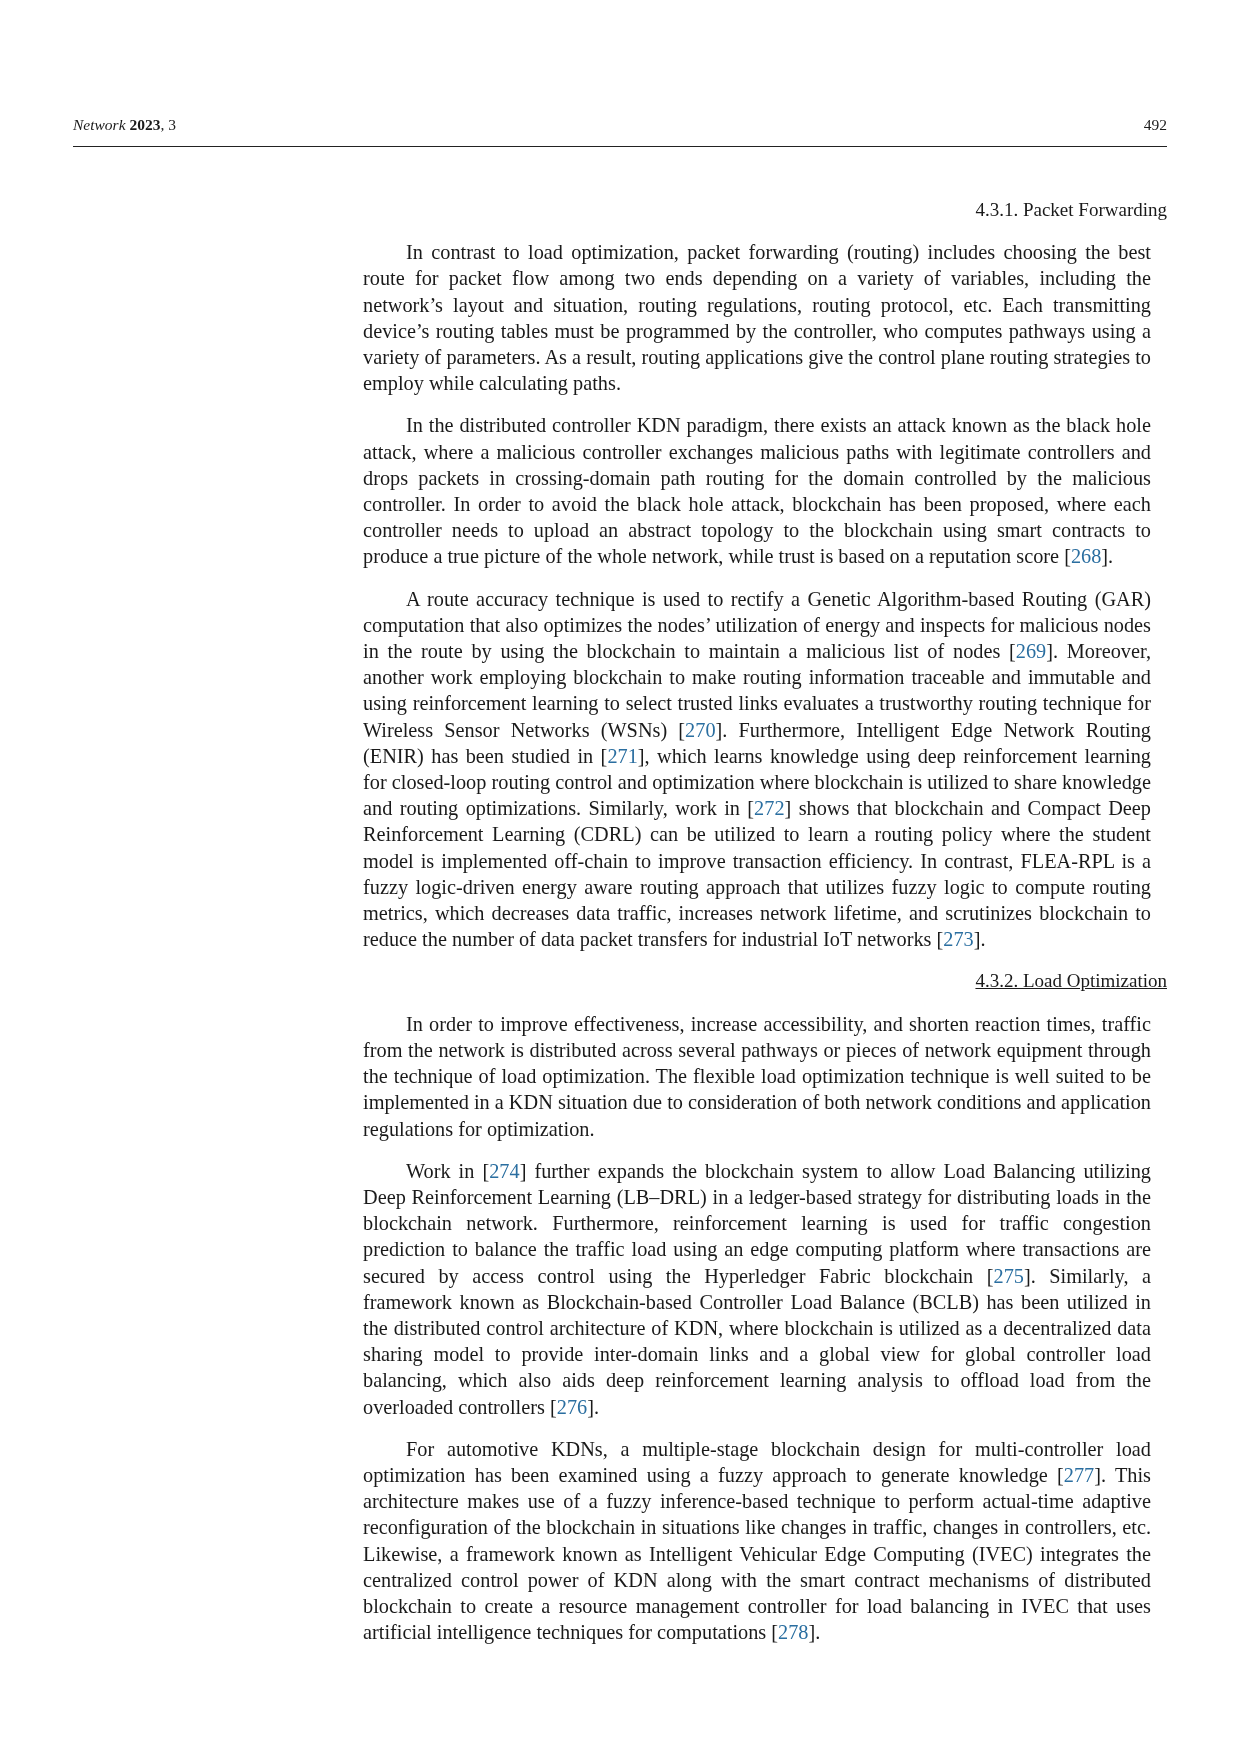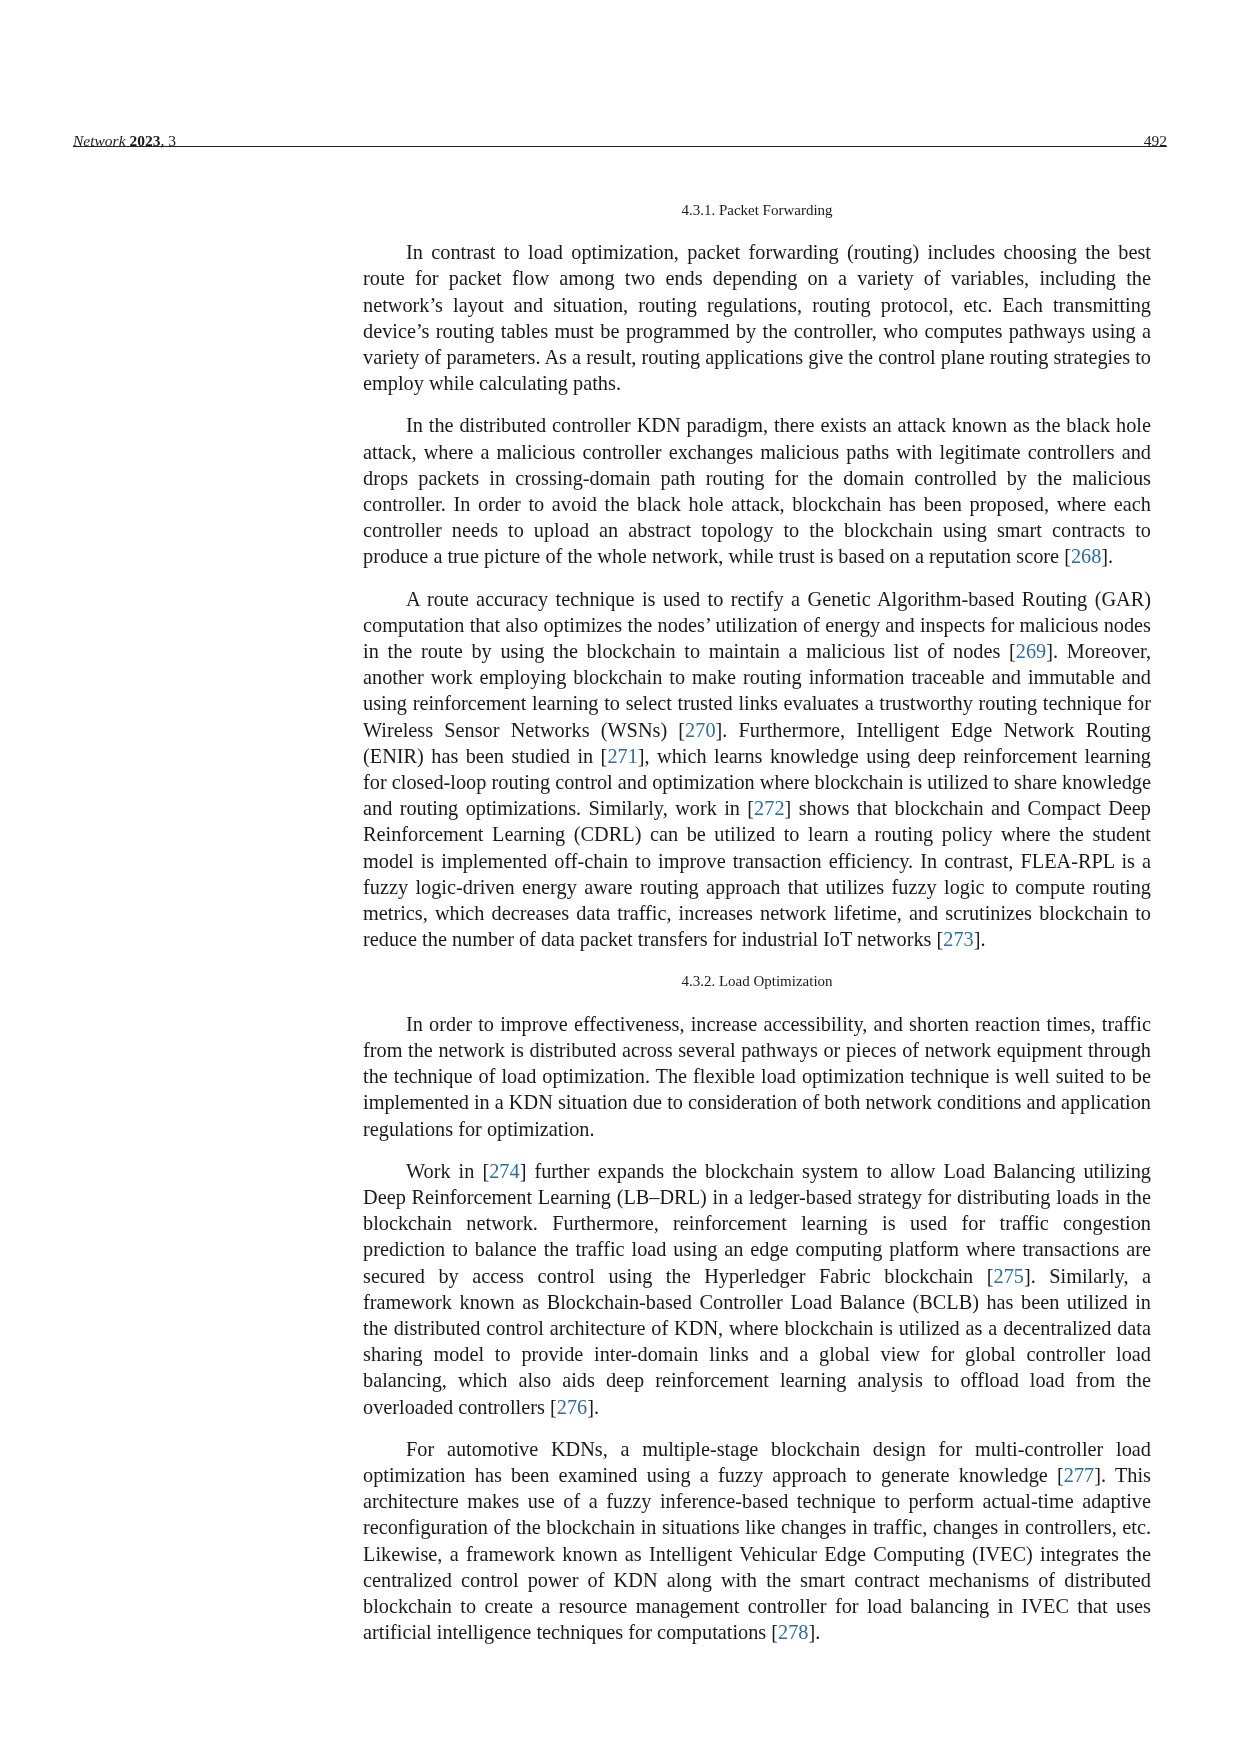--- a/index.html
+++ b/index.html
@@ -1,29 +1,29 @@
 <!DOCTYPE html>
 <html><head>
 <meta charset="utf-8">
 <style>
   html, body { margin: 0; padding: 0; background: #ffffff; }
   body { width: 1240px; height: 1754px; position: relative; overflow: hidden;
          font-family: "Liberation Serif", "DejaVu Serif", serif; color: #1a1a1a; }
-  .header { position: absolute; left: 73px; top: 132px; width: 1094px; height: 22px;
+  .header { position: absolute; left: 73px; top: 116px; width: 1094px; height: 22px;
             font-size: 15.5px; }
   .header .journal { position: absolute; left: 0; top: 0; }
   .header .journal i { font-style: italic; }
   .header .journal b { font-weight: bold; }
   .header .page-num { position: absolute; right: 0; top: 0; }
   .rule { position: absolute; left: 73px; top: 146px; width: 1094px; height: 0;
           border-top: 1.3px solid #222; }
   .content { position: absolute; left: 347px; top: 197px; width: 820px;
              font-size: 20.3px; line-height: 26.2px; text-align: justify; }
-  .heading { margin: 0 0 4px 0; font-weight: normal; font-size: 15px; text-align: center; }
-  .heading.second { margin-top: 16px; }
+  .heading { margin: 0 0 4px 0; font-weight: normal; font-size: 19px; text-align: right; }
+  .heading.second { margin-top: 16px; text-decoration: underline; }
   p { margin: 16px; text-indent: 43px; hyphens: auto; -webkit-hyphens: auto; }
   .cite { color: #2a6ea0; text-decoration: none; cursor: pointer; }
 </style>
 </head>
 <body>
 
 <div class="header">
   <span class="journal"><i>Network</i> <b>2023</b><span>, 3</span></span>
   <span class="page-num">492</span>
 </div>

